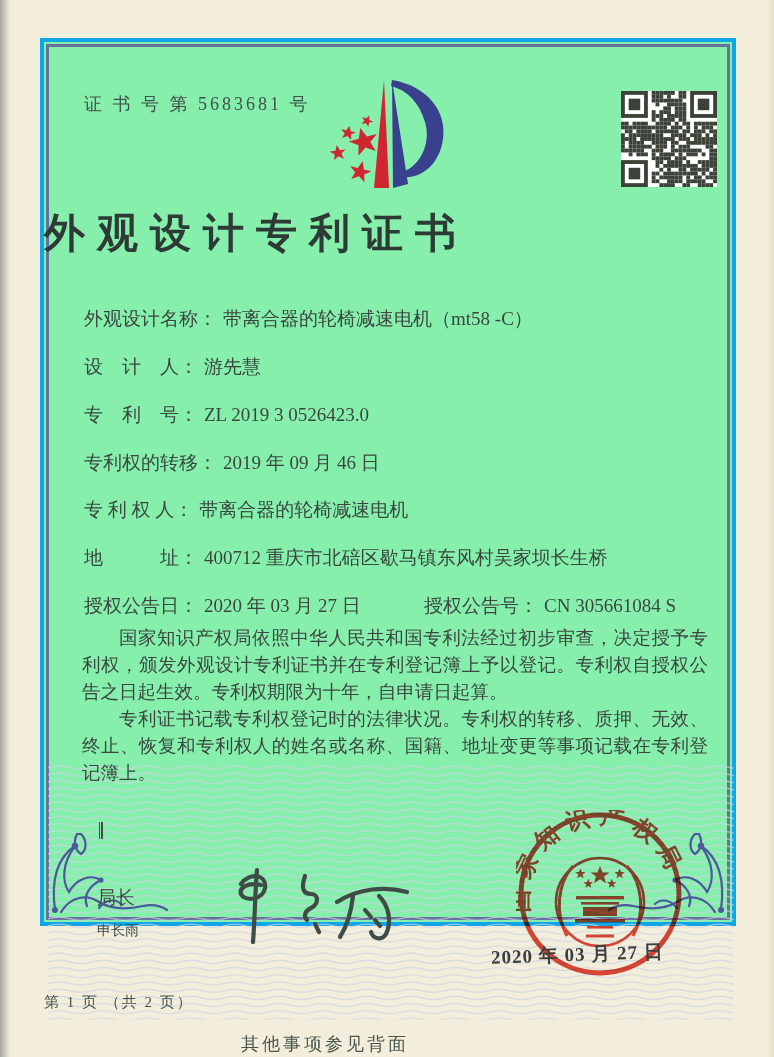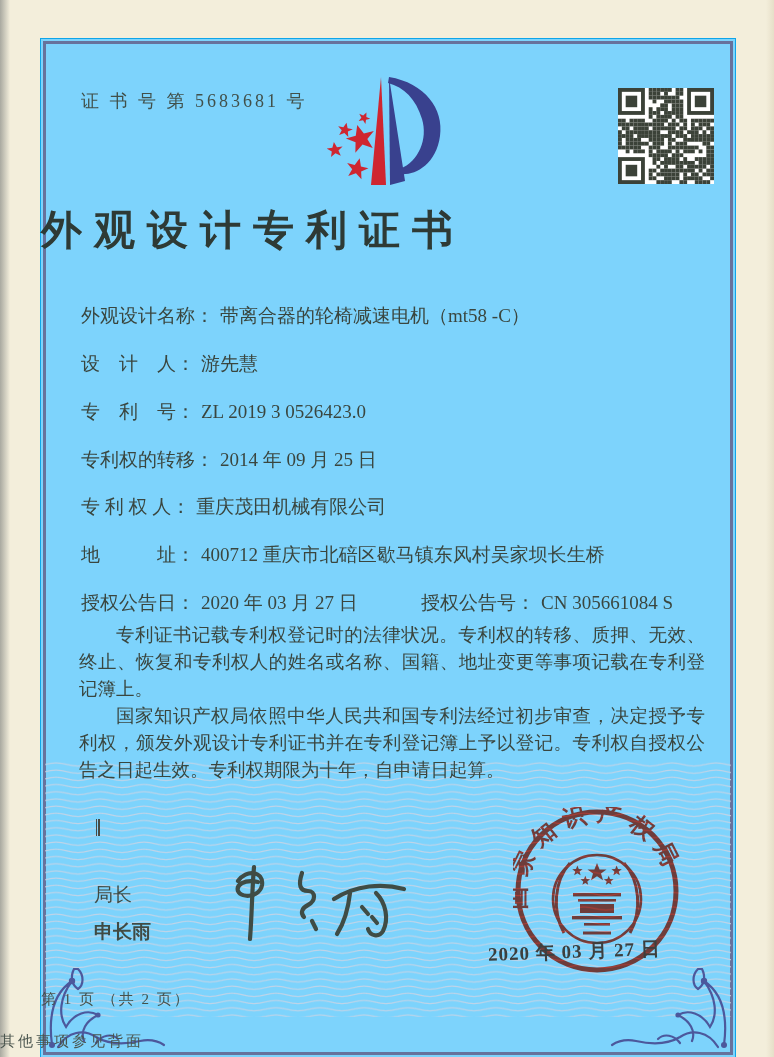--- a/index.html
+++ b/index.html
@@ -8,40 +8,40 @@
     background:#f3eedb;
     font-family:"Liberation Serif","DejaVu Serif",serif;
     color:#3a463f;
   }
   
   .scan-edge-l{position:absolute;left:0;top:0;width:10px;height:100%;
     background:linear-gradient(90deg,#a9a9a0,rgba(170,170,160,0));}
   .scan-edge-r{position:absolute;right:0;top:0;width:8px;height:100%;
     background:linear-gradient(270deg,#e6dfc8,rgba(230,223,200,0));}
   
-  .frame{position:absolute;left:40px;top:38px;width:696px;height:1020px;
-    border:1px solid #0ea5e9;background:#7dd3fc;box-sizing:border-box;}
+  .frame{position:absolute;left:40px;top:38px;width:696px;height:888px;
+    border:4px solid #0ea5e9;background:#86efac;box-sizing:border-box;}
   .frame::before{content:"";position:absolute;inset:2px;border:3px solid #67729c;pointer-events:none;}
   .waves{position:absolute;left:4px;top:722px;width:686px;height:256px;opacity:.85;}
   
   .abs{position:absolute;white-space:nowrap;}
   .certno{left:40px;top:50px;font-size:18px;letter-spacing:3px;color:#41504a;}
   .title{left:0;top:164px;width:100%;text-align:left;font-size:41px;font-weight:600;
     letter-spacing:12px;color:#2e3a35;}
   .row{left:40px;font-size:19px;color:#3a463f;font-family:Liberation Serif, serif;}
   .row .fvalue{margin-left:6px;}
   .row .pair2{position:absolute;left:340px;top:0;white-space:nowrap;}
   .paras{position:absolute;left:38px;top:583px;width:626px;}
   .paras p{margin:0;font-size:18.5px;line-height:27px;text-align:justify;
     text-indent:2em;color:#3a463f;white-space:normal;}
   .signer-title{left:53px;top:843px;font-size:19px;color:#404b44;font-family:Liberation Serif, serif;}
-  .signer-name{left:53px;top:880px;font-size:19px;color:#404b44;font-weight:bold;}
+  .signer-name{left:53px;top:880px;font-size:14px;color:#404b44;}
   .pagefoot{left:0;top:951px;width:100%;text-align:left;font-size:15px;letter-spacing:2px;color:#45514b;}
-  .backnote{position:absolute;left:0;top:1032px;width:650px;text-align:left;
-    font-size:15px;letter-spacing:3px;color:#4a554e;}
+  .backnote{position:absolute;left:0;top:1032px;width:650px;text-align:center;
+    font-size:18px;letter-spacing:3px;color:#4a554e;}
   
   .seal{position:absolute;left:472px;top:768px;width:168px;height:168px;
     mix-blend-mode:multiply;opacity:.92;}
   .seal-date{position:absolute;left:447px;top:900px;width:160px;font-size:19px;
     font-weight:bold;color:#3c3f3e;letter-spacing:1px;transform:rotate(-2deg);white-space:nowrap;}
   .sig{position:absolute;left:175px;top:820px;}
   .logo{position:absolute;left:286px;top:34px;}
   .qr{position:absolute;left:577px;top:49px;background:#fff;}
   .barcode{position:absolute;left:55px;top:780px;}
   .flourish{position:absolute;bottom:4px;}
@@ -444,38 +444,38 @@
   <div class="abs row" style="top:264px">
     <span class="flabel">外观设计名称：</span><span class="fvalue">带离合器的轮椅减速电机（mt58 -C）</span>
   </div>
   <div class="abs row" style="top:312px">
     <span class="flabel">设　计　人：</span><span class="fvalue">游先慧</span>
   </div>
   <div class="abs row" style="top:360px">
     <span class="flabel">专　利　号：</span><span class="fvalue">ZL 2019 3 0526423.0</span>
   </div>
   <div class="abs row" style="top:408px">
-    <span class="flabel">专利权的转移：</span><span class="fvalue">2014 年 09 月 25 日</span>
+    <span class="flabel">专利权的转移：</span><span class="fvalue">2019 年 09 月 46 日</span>
   </div>
   <div class="abs row" style="top:455px">
-    <span class="flabel">专 利 权 人：</span><span class="fvalue">重庆茂田机械有限公司</span>
+    <span class="flabel">专 利 权 人：</span><span class="fvalue">带离合器的轮椅减速电机</span>
   </div>
   <div class="abs row" style="top:503px">
     <span class="flabel">地　　　址：</span><span class="fvalue">400712 重庆市北碚区歇马镇东风村吴家坝长生桥</span>
   </div>
   <div class="abs row" style="top:551px;width:620px">
     <span class="flabel">授权公告日：</span><span class="fvalue">2020 年 03 月 27 日</span>
     <span class="pair2">
       <span class="flabel">授权公告号：</span><span class="fvalue">CN 305661084 S</span>
     </span>
   </div>
 
   <div class="paras">
+    <p>国家知识产权局依照中华人民共和国专利法经过初步审查，决定授予专利权，颁发外观设计专利证书并在专利登记簿上予以登记。专利权自授权公告之日起生效。专利权期限为十年，自申请日起算。</p>
     <p>专利证书记载专利权登记时的法律状况。专利权的转移、质押、无效、终止、恢复和专利权人的姓名或名称、国籍、地址变更等事项记载在专利登记簿上。</p>
-    <p>国家知识产权局依照中华人民共和国专利法经过初步审查，决定授予专利权，颁发外观设计专利证书并在专利登记簿上予以登记。专利权自授权公告之日起生效。专利权期限为十年，自申请日起算。</p>
   </div>
 
   <svg class="barcode" id="bcsvg" width="200" height="17">
       <rect x="0" y="0" width="1" height="17" fill="#474b45"></rect>
       <rect x="2" y="0" width="2" height="17" fill="#474b45"></rect>
       <rect x="6" y="0" width="undefined" height="17" fill="#474b45"></rect>
     </svg>
 
   <div class="abs signer-title">局长</div>
   <div class="abs signer-name">申长雨</div>

